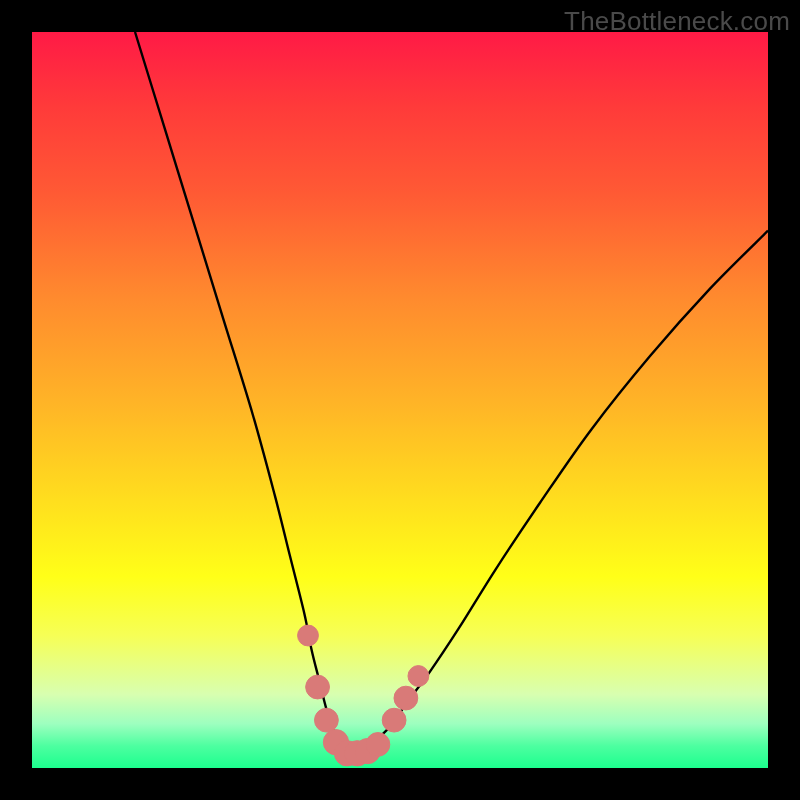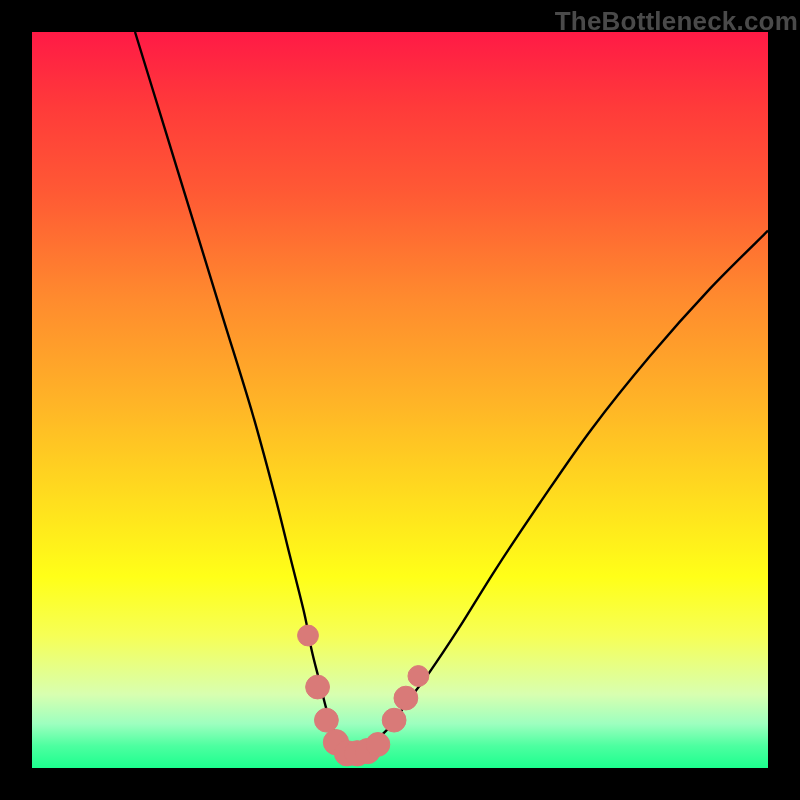--- a/index.html
+++ b/index.html
@@ -36,24 +36,24 @@
       #f6ff56 82%,
       #d8ffb0 90%,
       #9dffbf 94%,
       #4dffa0 97%,
       #1cff8e 100%
     );
   }
   .watermark {
     position: absolute;
     top: 6px;
-    right: 2px;
+    right: 10px;
     color: #4a4a4a;
     font-size: 26px;
-    font-weight: 700;
+    font-weight: 400;
     letter-spacing: 0.2px;
     user-select: none;
   }
   svg.curve {
     position: absolute;
     left: 0;
     top: 0;
     width: 736px;
     height: 736px;
     overflow: visible;

